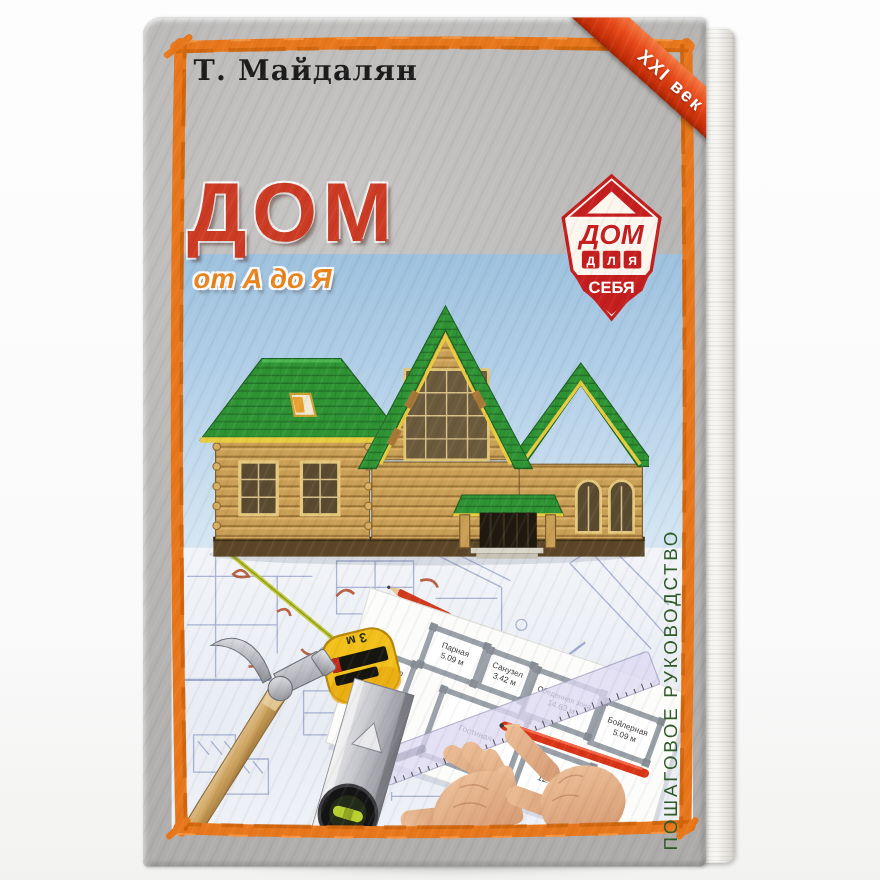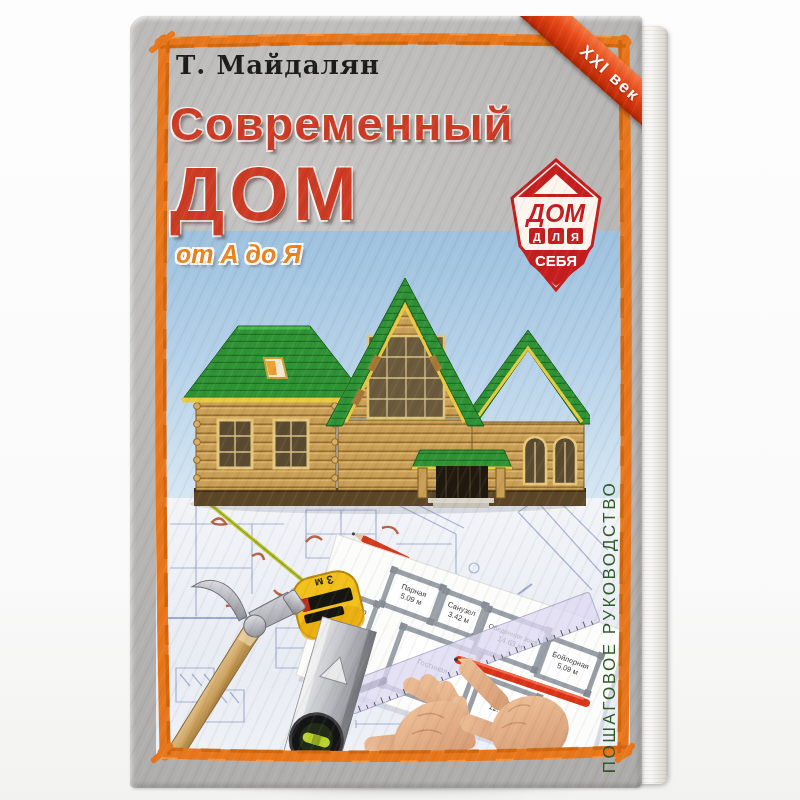--- a/index.html
+++ b/index.html
@@ -352,21 +352,20 @@
           <path d="M30,742 Q250,750 498,740"></path>
         </g>
         <g stroke="#e8771c" stroke-width="6" stroke-linecap="round">
           <path d="M22,34 L42,18"></path>
             <path d="M24,744 L40,730"></path>
             <path d="M488,744 L502,730"></path>
         </g>
       </svg>
 
       <div class="author">Т. Майдалян</div>
-      <div class="title1">Современный</div>
       <div class="title2">ДОМ</div>
       <div class="subtitle">от А до Я</div>
 
       <div class="ribbon">
         <span>XXI век</span>
       </div>
 
       <svg class="logo" viewBox="0 0 96 136">
         <polygon points="48,2 92,40 84,88 48,132 12,88 4,40" fill="#fdf6ee" stroke="#c41e1e" stroke-width="3"></polygon>
         <polygon points="48,6 86,39 10,39" fill="#c41e1e"></polygon>

